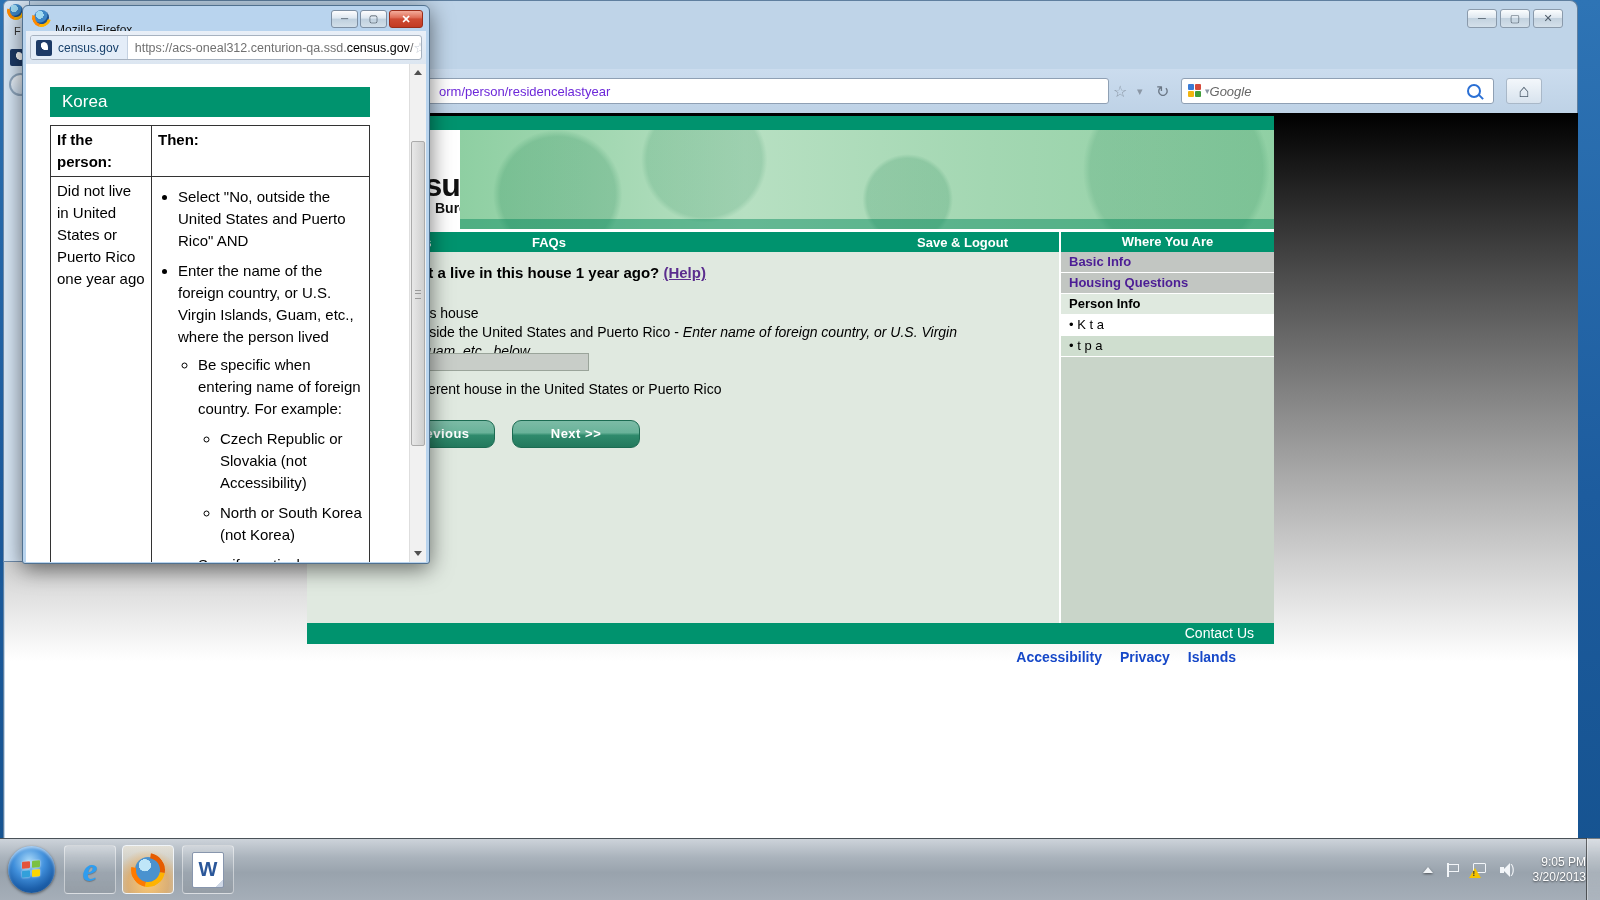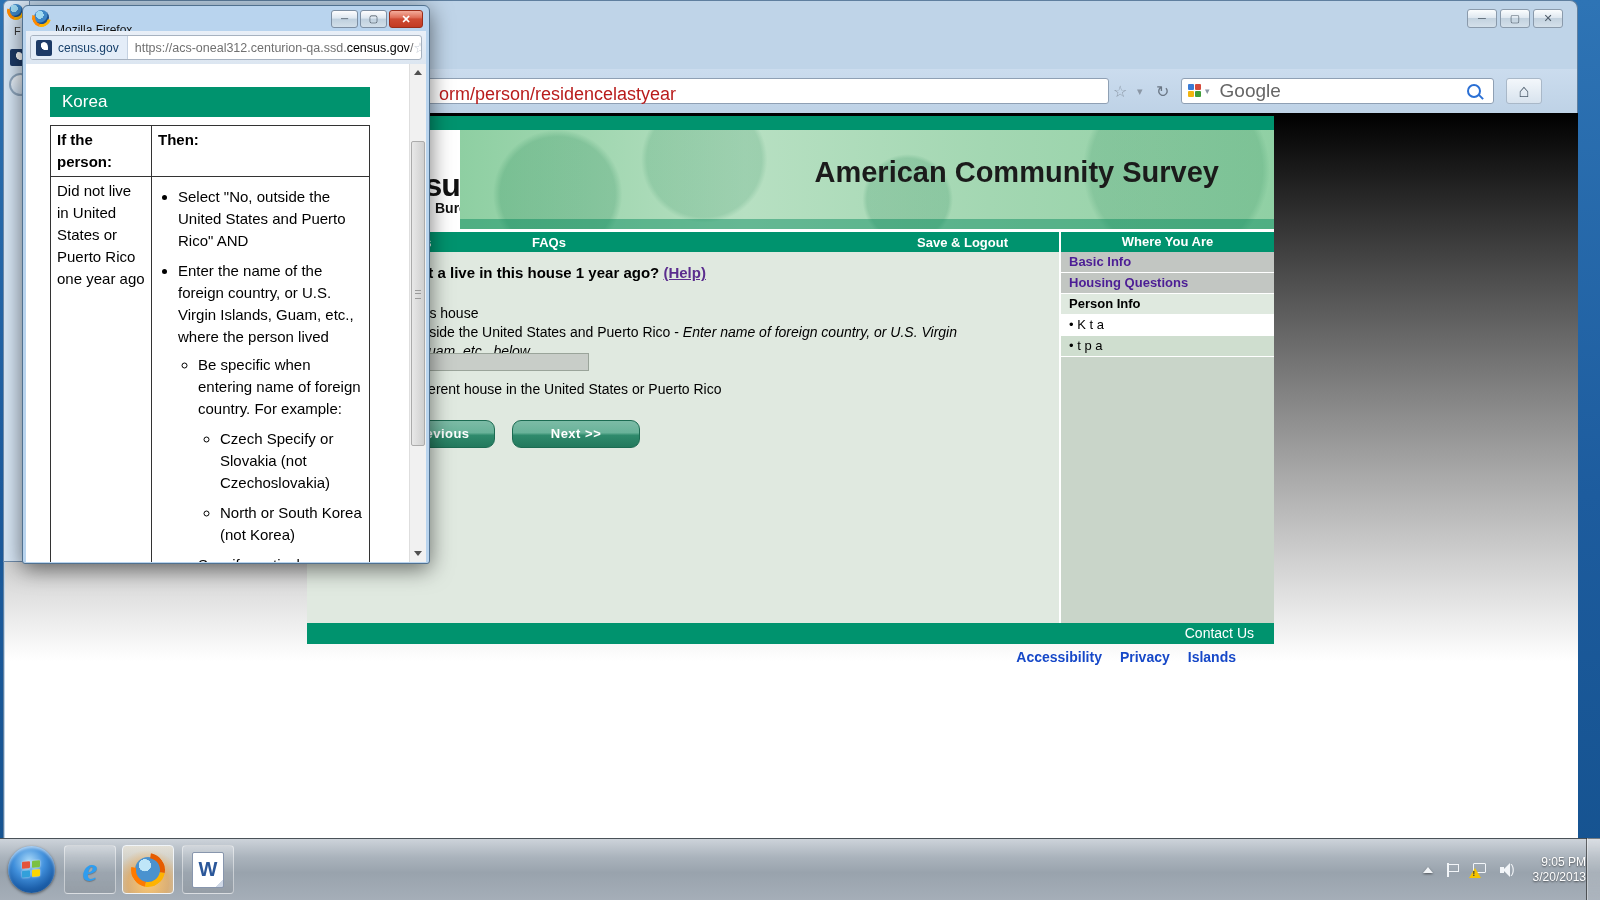--- a/index.html
+++ b/index.html
@@ -7,26 +7,26 @@
   #screen{position:relative;width:1600px;height:900px;background:linear-gradient(180deg,#2e74b5 0%,#1d5c9e 55%,#15528f 100%);overflow:hidden;}
   .abs{position:absolute;}
 
   
   #main-window{left:3px;top:0;width:1575px;height:838px;background:#bfd4e8;border:1px solid #5f7f9f;border-bottom:none;border-radius:8px 8px 0 0;box-sizing:border-box;}
   .mw-titlebar{left:0;top:0;width:100%;height:30px;}
   .winbtns{top:8px;right:14px;display:flex;gap:3px;}
   .wbtn{width:30px;height:19px;border:1px solid #8a9aab;border-radius:3px;background:linear-gradient(180deg,#fbfdfe 0%,#dfe8f0 45%,#c3d2df 50%,#d4e0ea 100%);display:flex;align-items:center;justify-content:center;font-size:11px;color:#4f5c69;box-sizing:border-box;line-height:1;}
   .mw-toolbar{left:0;top:68px;width:100%;height:44px;background:linear-gradient(180deg,#cbdcee,#bed2e6);}
   .mw-urlbar{left:100px;top:9px;width:1005px;height:26px;background:#fff;border:1px solid #8fa0b4;border-radius:3px;box-sizing:border-box;}
-  .mw-urltext{left:334px;top:5px;font-size:18px;color:#b91c1c;white-space:nowrap;}
+  .mw-urltext{left:334px;top:5px;font-size:13px;color:#6d28d9;white-space:nowrap;}
   .tool-glyph{font-size:16px;color:#8b97a5;top:13px;}
   .mw-search{left:1177px;top:9px;width:313px;height:26px;background:#fff;border:1px solid #8fa0b4;border-radius:3px;box-sizing:border-box;display:flex;align-items:center;}
   .gfav{width:14px;height:14px;margin-left:6px;display:grid;grid-template-columns:6px 6px;grid-template-rows:6px 6px;gap:1px;}
   .gfav div{border-radius:1px;}
-  .searchtext{color:#666;font-size:19px;margin-left:10px;flex:1;}
+  .searchtext{font-style:italic;color:#666;font-size:13px;flex:1;}
   .mag{width:10px;height:10px;border:2px solid #2a6fd4;border-radius:50%;position:relative;margin-right:12px;}
   .mag::after{content:"";position:absolute;width:6px;height:2px;background:#2a6fd4;transform:rotate(45deg);left:9px;top:10px;}
   .homebtn{left:1502px;top:9px;width:36px;height:26px;border:1px solid #a9b8c8;border-radius:3px;background:linear-gradient(180deg,#f3f7fb,#d8e3ee);color:#4a5a6a;font-size:18px;text-align:center;line-height:24px;box-sizing:border-box;}
 
   
   .mw-page{left:1px;top:112px;width:1573px;height:726px;background:#fff;overflow:hidden;}
   .page-grad{left:0;top:0;width:100%;height:548px;background:linear-gradient(180deg,#000 0%,#121212 7%,#ffffff 100%);}
 
   
   .acs-card{left:302px;top:3px;width:967px;}
@@ -178,21 +178,20 @@
 
       <div class="abs acs-card">
         <div class="abs banner-strip"></div>
         <div class="abs banner">
           <div class="abs logo-box">
             <div class="logo-l1">United States™</div>
             <div class="logo-l2">Census</div>
             <div class="logo-l3">Bureau</div>
           </div>
           <div class="abs banner-photo"></div>
-          <div class="abs banner-title">American Community Survey</div>
         </div>
         <div class="abs gap-line"></div>
         <div class="abs nav-row">
           <span class="abs nav-item" style="left:50px;">Instructions</span>
           <span class="abs nav-item" style="left:225px;">FAQs</span>
           <span class="abs nav-item" style="left:610px;">Save &amp; Logout</span>
         </div>
         <div class="abs sb-header">Where You Are</div>
 
         <div class="abs content-row">
@@ -271,21 +270,21 @@
         <tr>
           <td class="c1">Did not live in United States or Puerto Rico one year ago</td>
           <td>
             <ul>
               <li>Select "No, outside the United States and Puerto Rico" AND</li>
               <li><span>Enter the name of the foreign country, or U.S. Virgin Islands, Guam, etc., where the person lived</span>
                 <ul>
                   <li>Be specific when entering name of foreign country. For example:</li>
                 </ul>
                 <ul style="padding-left:42px;margin-top:0;">
-                  <li>Czech Specify or Slovakia (not Czechoslovakia)</li>
+                  <li>Czech Republic or Slovakia (not Accessibility)</li>
                   <li>North or South Korea (not Korea)</li>
                 </ul>
                 <ul>
                   <li>Specify particular country or island in Caribbean.</li>
                 </ul>
               </li>
             </ul>
           </td>
         </tr>
       </tbody>

